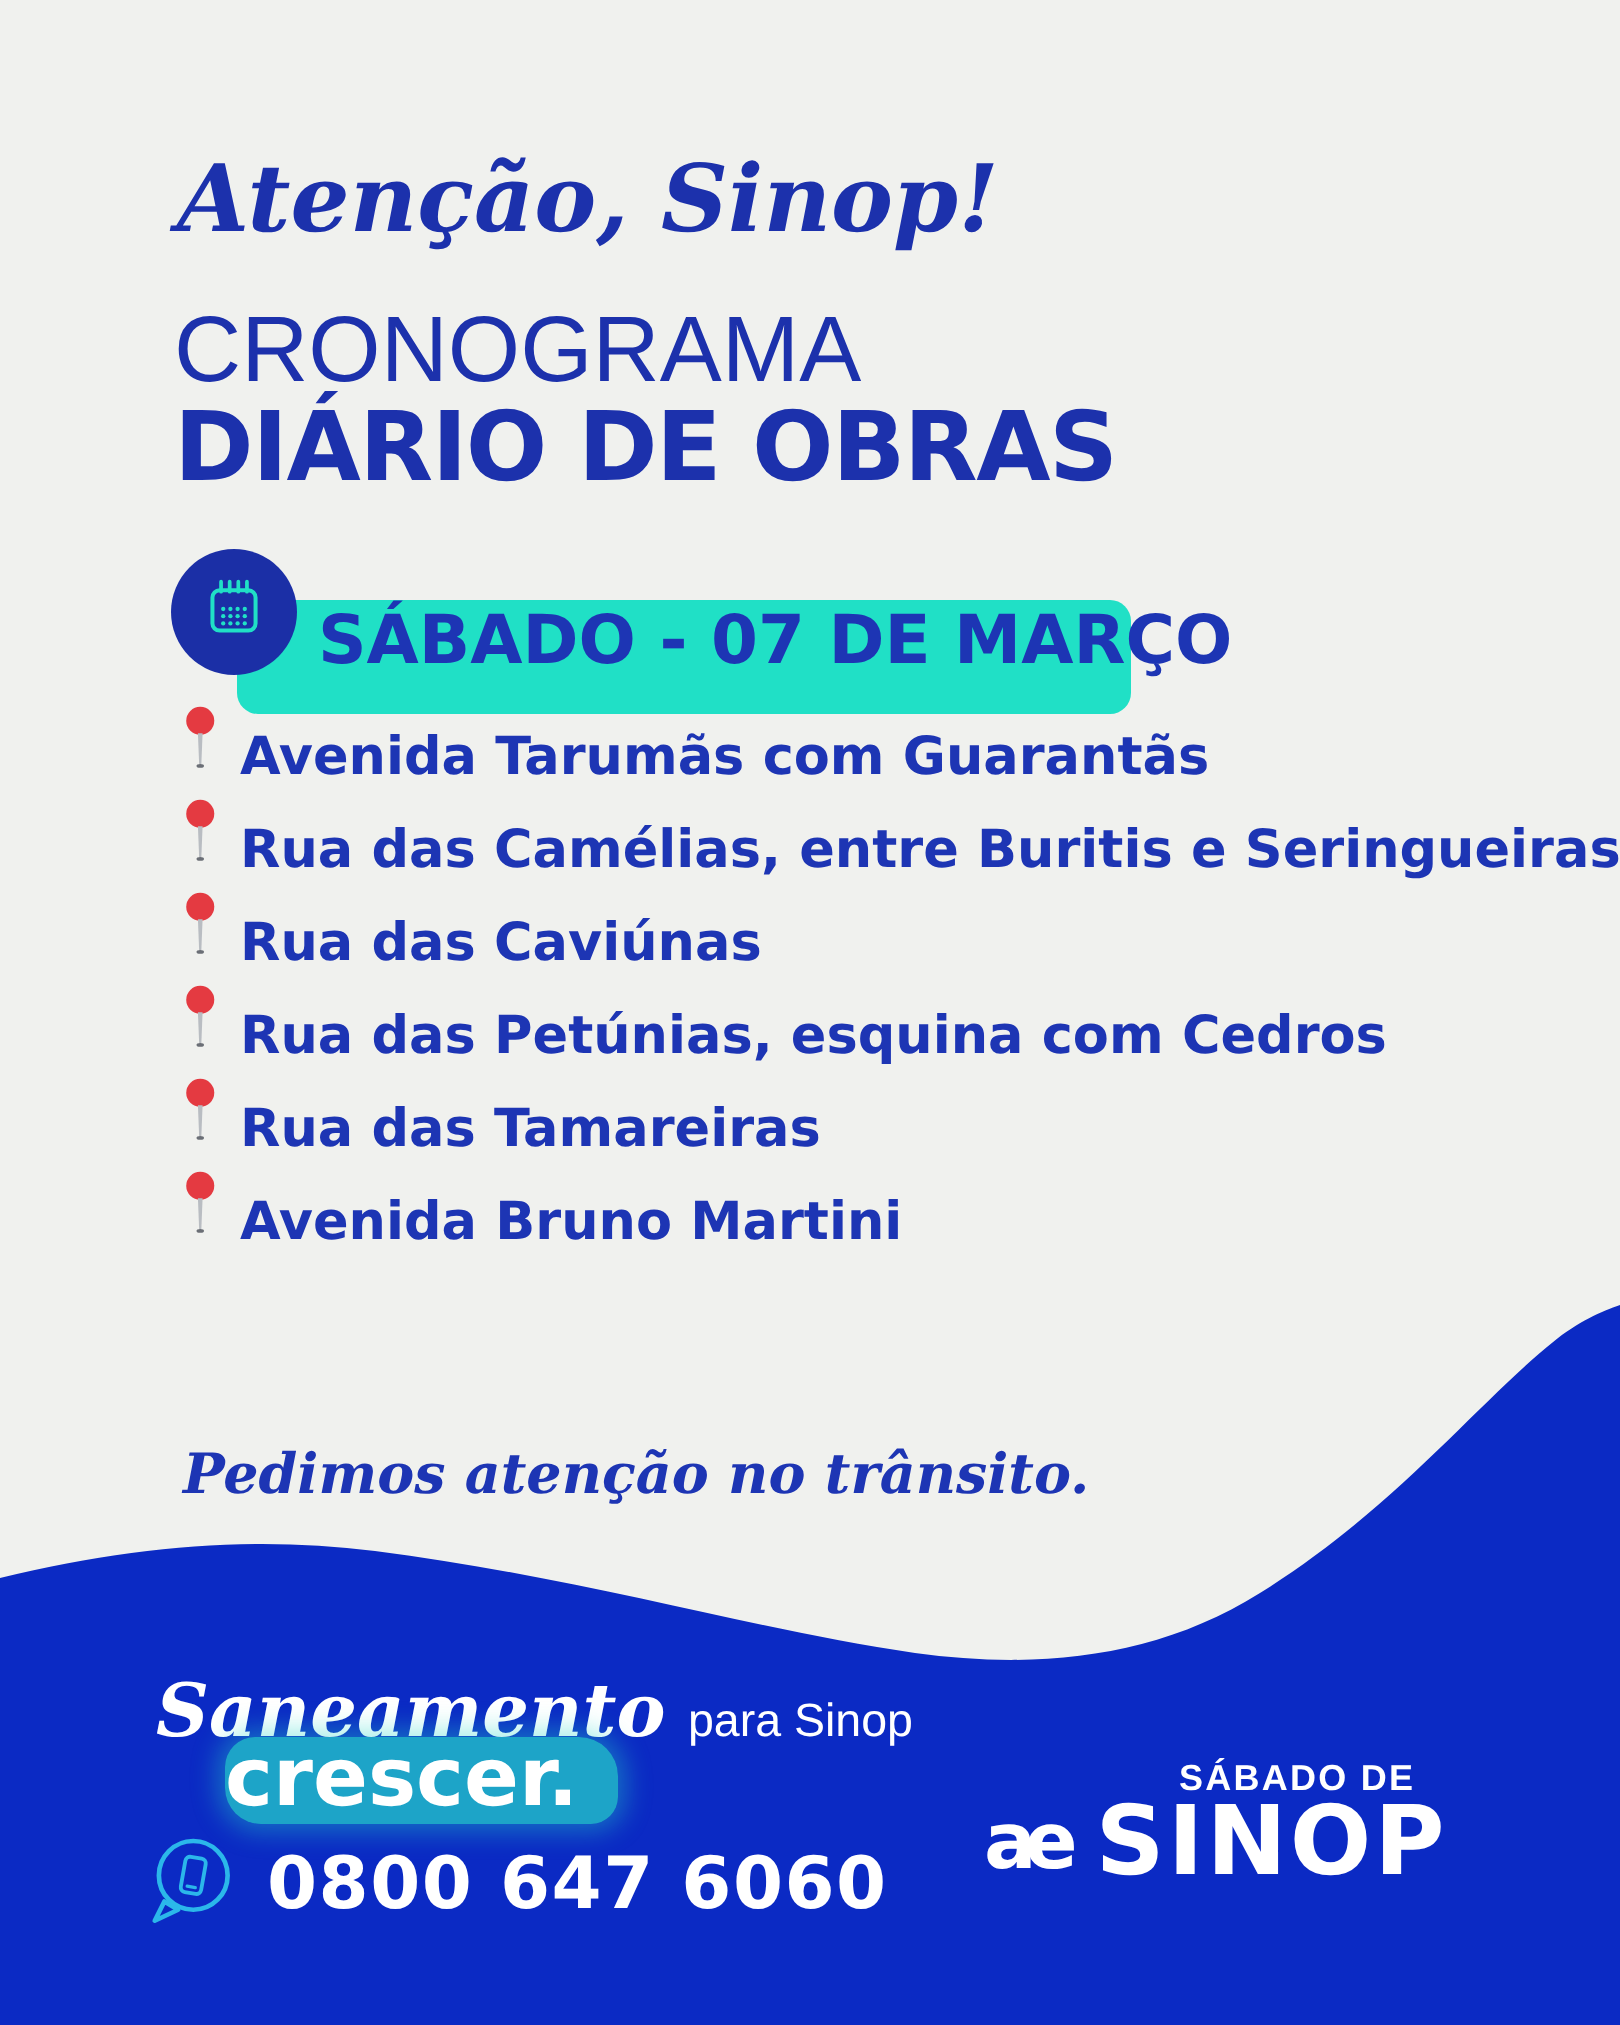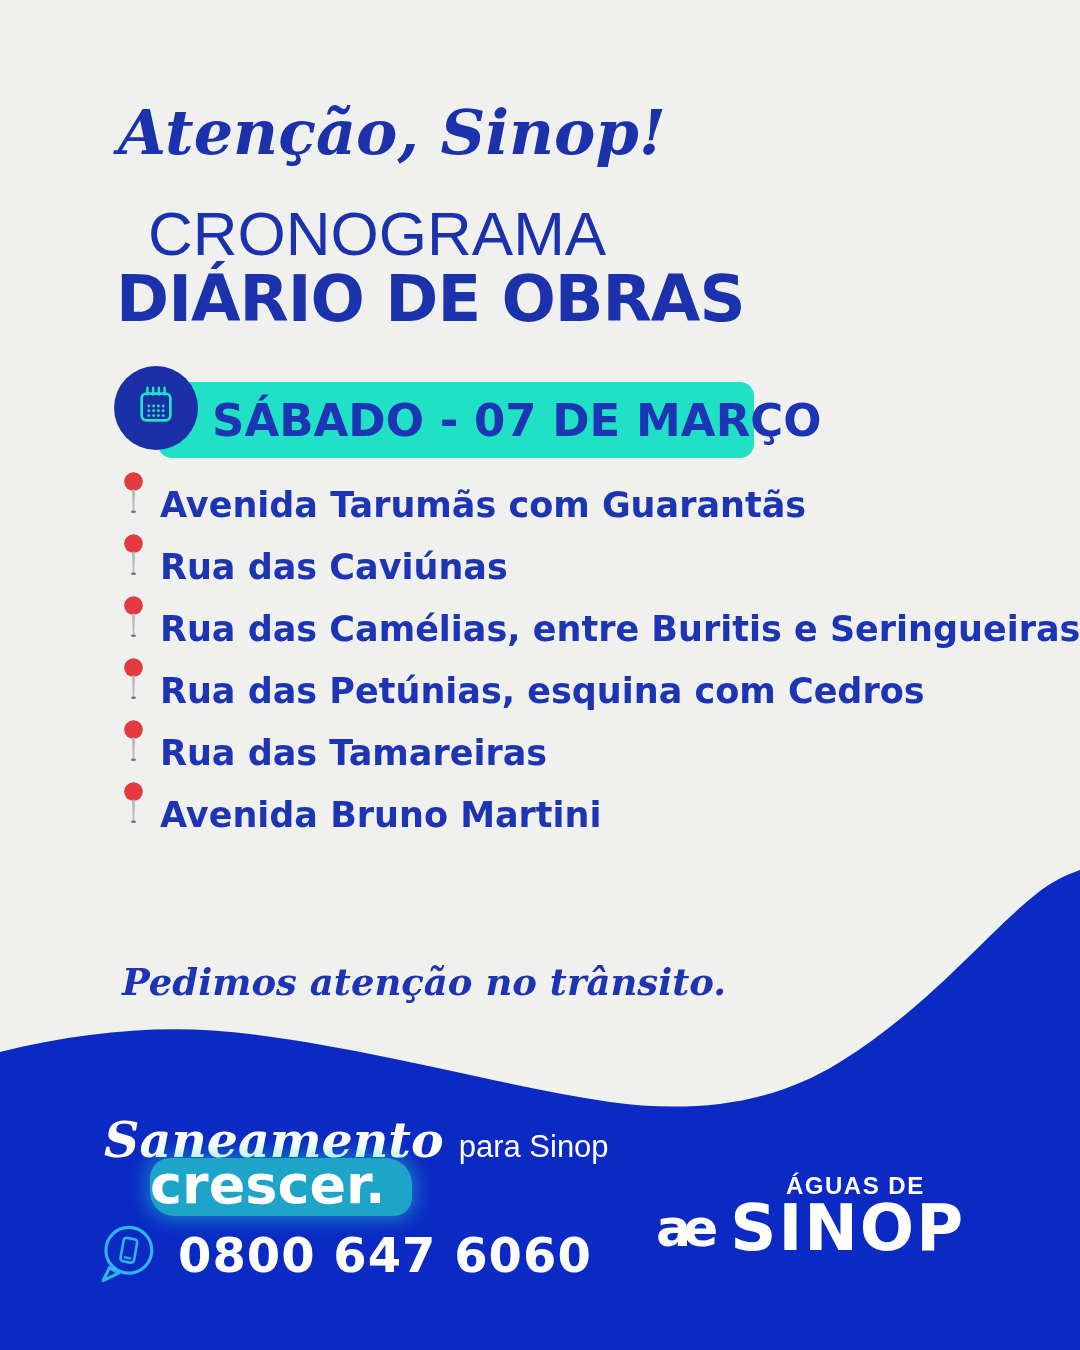--- a/index.html
+++ b/index.html
@@ -9,31 +9,31 @@
   }
   
   .greeting{
     position:absolute;left:118px;top:96px;
     font-family:"DejaVu Serif",serif;font-style:italic;font-weight:700;
     font-size:62px;color:#1c31ac;
   }
   .title-line1{
     position:absolute;left:116px;top:198px;
     font-family:"Liberation Sans",sans-serif;font-weight:400;
-    font-size:62px;color:#1c31ac;letter-spacing:0px;margin-left:32px;
+    font-size:62px;color:#1c31ac;letter-spacing:0px;
   }
   .title-line2{
     position:absolute;left:116px;top:262px;
     font-family:"DejaVu Sans",sans-serif;font-weight:800;
     font-size:64px;color:#1c31ac;letter-spacing:-1px;
   }
   
   .date-banner{
-    position:absolute;left:158px;top:382px;width:596px;height:76px;
-    background:#20e0c6;border-radius:14px;display:flex;align-items:center;
+    position:absolute;left:158px;top:400px;width:596px;height:76px;
+    background:#20e0c6;border-radius:14px;display:flex;
   }
   .date-label{
     margin-left:54px;font-family:"DejaVu Sans",sans-serif;font-weight:800;
     font-size:45px;color:#1d35b4;letter-spacing:0px;white-space:nowrap;
   }
   .calendar-badge{
     position:absolute;left:114px;top:366px;width:84px;height:84px;
     background:#1b2fa6;border-radius:50%;
     display:flex;align-items:center;justify-content:center;z-index:2;
   }
@@ -140,29 +140,29 @@
             <ellipse cx="13" cy="39" rx="2.4" ry="1.2" fill="#6b6f76"></ellipse>
           </svg></span>
       <span>Avenida Tarumãs com Guarantãs</span>
     </li>
     <li class="loc">
       <span><svg width="27" height="46" viewBox="0 0 26 44">
             <circle cx="13" cy="10" r="9" fill="#e43a41"></circle>
             <path d="M11.5 18 L14.5 18 L13.7 38 L12.3 38 Z" fill="#b9bdc2"></path>
             <ellipse cx="13" cy="39" rx="2.4" ry="1.2" fill="#6b6f76"></ellipse>
           </svg></span>
+      <span>Rua das Camélias, entre Buritis e Seringueiras</span>
+    </li>
+    <li class="loc">
+      <span><svg width="27" height="46" viewBox="0 0 26 44">
+            <circle cx="13" cy="10" r="9" fill="#e43a41"></circle>
+            <path d="M11.5 18 L14.5 18 L13.7 38 L12.3 38 Z" fill="#b9bdc2"></path>
+            <ellipse cx="13" cy="39" rx="2.4" ry="1.2" fill="#6b6f76"></ellipse>
+          </svg></span>
       <span>Rua das Caviúnas</span>
-    </li>
-    <li class="loc">
-      <span><svg width="27" height="46" viewBox="0 0 26 44">
-            <circle cx="13" cy="10" r="9" fill="#e43a41"></circle>
-            <path d="M11.5 18 L14.5 18 L13.7 38 L12.3 38 Z" fill="#b9bdc2"></path>
-            <ellipse cx="13" cy="39" rx="2.4" ry="1.2" fill="#6b6f76"></ellipse>
-          </svg></span>
-      <span>Rua das Camélias, entre Buritis e Seringueiras</span>
     </li>
     <li class="loc">
       <span><svg width="27" height="46" viewBox="0 0 26 44">
             <circle cx="13" cy="10" r="9" fill="#e43a41"></circle>
             <path d="M11.5 18 L14.5 18 L13.7 38 L12.3 38 Z" fill="#b9bdc2"></path>
             <ellipse cx="13" cy="39" rx="2.4" ry="1.2" fill="#6b6f76"></ellipse>
           </svg></span>
       <span>Rua das Petúnias, esquina com Cedros</span>
     </li>
     <li class="loc">
@@ -210,19 +210,19 @@
         <path d="M17 52 L10 66 L27 58 Z" stroke="#2bb7ea" stroke-width="3.4" stroke-linejoin="round" fill="none"></path>
         <g transform="rotate(10 38 33)">
           <rect x="30.5" y="20" width="15" height="26" rx="3.5" stroke="#2bb7ea" stroke-width="2.8"></rect>
           <line x1="35" y1="41.5" x2="41" y2="41.5" stroke="#2bb7ea" stroke-width="2.4" stroke-linecap="round"></line>
         </g>
       </svg>
     </span>
     <span class="phone-number">0800 647 6060</span>
   </div>
 
-  <div class="logo-tagline">ÁGUAS DE</div>
+  <div class="logo-tagline">SÁBADO DE</div>
   <div class="logo-row">
     <span class="logo-mark">ae</span>
     <span class="logo-name">SINOP</span>
   </div>
 
 </div>
 
 </body></html>

